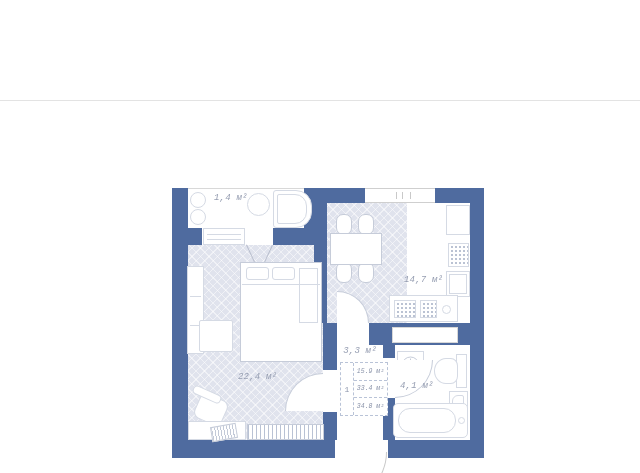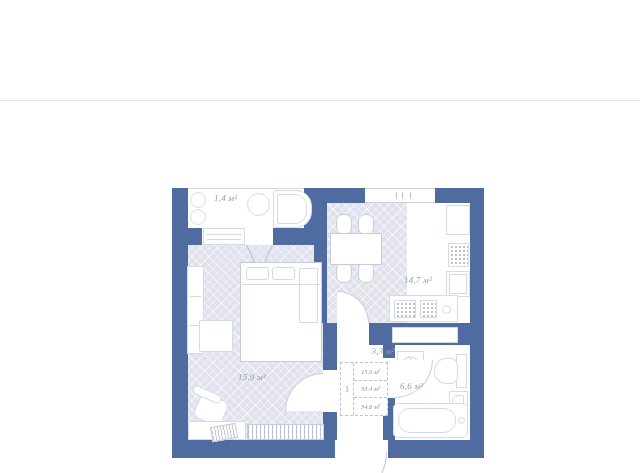--- a/index.html
+++ b/index.html
@@ -1,21 +1,21 @@
 <!DOCTYPE html>
 <html style="--wall: #4f6b9f; --floor: #e0e3ed; --outline: #c6ccd9; --text: #959db1; --stampb: #b9c3d7;"><head>
 <meta charset="utf-8">
 <style>
   :root{
     --wall:#4f6b9f; --floor:#e0e3ed; --outline:#c6ccd9; --outline2:#d5dae4;
     --text:#959db1; --stampb:#b9c3d7; --stampt:#8b94aa; --divider:#e3e3e3;
   }
   html,body{margin:0;padding:0;background:#fff;}
   #canvas{position:relative;width:640px;height:473px;background:#fff;overflow:hidden;
-          font-family:Liberation Serif, serif;}
+          font-family:Liberation Mono, monospace;}
   .abs{position:absolute;box-sizing:border-box;}
   .wall{position:absolute;background:var(--wall);box-sizing:border-box;}
   .white{background:#fff;}
   .floor{background:
       repeating-linear-gradient(315deg, rgba(255,255,255,.5) 0 1px, transparent 1px 6px),
       repeating-linear-gradient(45deg, rgba(255,255,255,.5) 0 1px, transparent 1px 6px),
       var(--floor);}
   .furn{position:absolute;box-sizing:border-box;background:#fff;border:1px solid var(--outline);}
   .lite{border-color:var(--outline2);}
   .round{border-radius:50%;}
@@ -141,23 +141,23 @@
               border-top:1px solid var(--outline);border-right:1px solid var(--outline);"></div>
   <div class="arc" style="left:285px;top:373px;width:38px;height:38px;border-radius:100% 0 0 0;
               border-top:1px solid var(--outline);border-left:1px solid var(--outline);"></div>
   <div class="arc" style="left:395px;top:360px;width:38px;height:38px;border-radius:0 0 100% 0;
               border-right:1px solid var(--outline);border-bottom:1px solid var(--outline);"></div>
   <div class="arc" style="left:337px;top:452px;width:50px;height:50px;border-radius:0 0 100% 0;
               border-right:1px solid #c9c9c9;border-bottom:1px solid #c9c9c9;"></div>
 
   <div class="room-label" style="left:214px;top:193px;">1,4 м²</div>
   <div class="room-label" style="left:404px;top:275px;">14,7 м²</div>
-  <div class="room-label" style="left:238px;top:372px;">15,9 м²</div>
-  <div class="room-label" style="left:337px;top:346px;width:46px;text-align:center;padding-left:23px;">3,3 м²</div>
-  <div class="room-label" style="left:400px;top:381px;">6,6 м²</div>
+  <div class="room-label" style="left:238px;top:372px;">22,4 м²</div>
+  <div class="room-label" style="left:337px;top:346px;width:46px;text-align:center;">3,3 м²</div>
+  <div class="room-label" style="left:400px;top:381px;">4,1 м²</div>
 
   <div class="stamp">
     <div class="cnt">1</div>
     <div class="row">15.9 м²</div>
     <div class="row">33.4 м²</div>
     <div class="row">34.8 м²</div>
   </div>
 
 </div>
 

